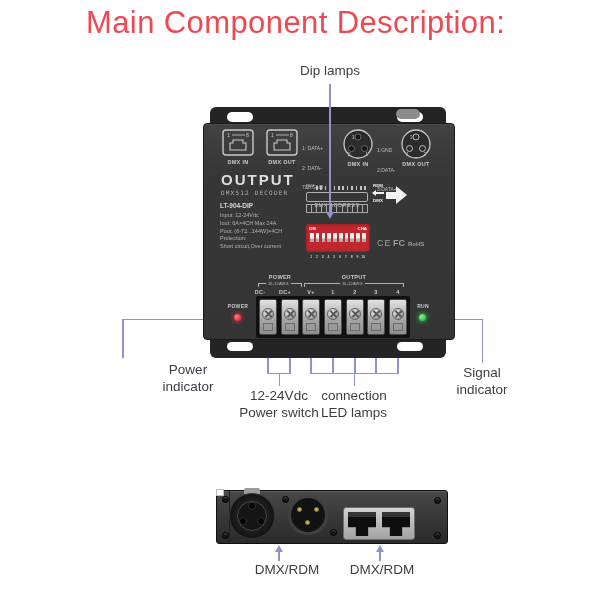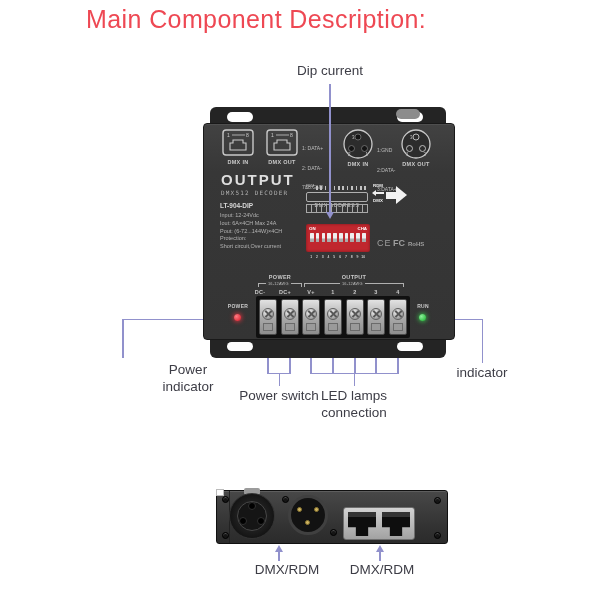--- a/index.html
+++ b/index.html
@@ -56,23 +56,23 @@
   .rjport{position:absolute;background:linear-gradient(#343434 0 5px,#0e0e0e 5px);
           clip-path:polygon(0 0,100% 0,100% 64%,72% 64%,72% 100%,28% 100%,28% 64%,0 64%);}
   .gold{position:absolute;width:5px;height:5px;border-radius:50%;background:#cdb261;border:1px solid #8a762f;box-sizing:border-box;}
   .hole{position:absolute;width:8px;height:8px;border-radius:50%;background:#000;border:1px solid #303030;box-sizing:border-box;}
 </style>
 </head>
 <body>
 
 <div class="stage">
 
-  <div class="abs" style="left:86px;top:5px;font-size:25px;letter-spacing:.4px;color:#ee4853;">Main Component Description:</div>
-
-  <div class="co" style="left:285px;top:62px;width:90px;">Dip current</div>
+  <div class="abs" style="left:86px;top:5px;font-size:31px;letter-spacing:.4px;color:#ee4853;">Main Component Description:</div>
+
+  <div class="co" style="left:285px;top:62px;width:90px;">Dip lamps</div>
   <div class="pline" style="left:329px;top:84px;width:1.5px;height:128px;z-index:30;"></div>
   <div class="arr-down" style="left:326px;top:212px;z-index:30;"></div>
 
   <div class="flange" style="left:210px;top:107px;width:236px;height:22px;border-radius:6px 6px 0 0;"></div>
   <div class="slot" style="left:227px;top:112px;width:26px;height:10px;"></div>
   <div class="slot" style="left:397px;top:112px;width:26px;height:10px;"></div>
   <div class="abs" style="left:396px;top:109px;width:24px;height:10px;background:#8c8c8c;border-radius:5px;"></div>
 
   <div class="dev-body" style="left:203px;top:123px;width:252px;height:217px;z-index:2;"></div>
 
@@ -265,39 +265,41 @@
   <div class="arr-up" style="left:394px;top:344px;"></div>
     <div class="pline" style="left:397.3px;top:350px;width:1.5px;height:24px;"></div>
 
   <div class="pline" style="left:267.3px;top:372.5px;width:23.5px;height:1.5px;"></div>
   <div class="pline" style="left:278.5px;top:372.5px;width:1.5px;height:13px;"></div>
 
   <div class="pline" style="left:310.3px;top:372.5px;width:88.5px;height:1.5px;"></div>
   <div class="pline" style="left:353.5px;top:372.5px;width:1.5px;height:13px;"></div>
 
   <div class="co" style="left:227px;top:387px;width:104px;">
+    <div>12-24Vdc</div>
     <div>Power switch</div>
   </div>
   <div class="co" style="left:302px;top:387px;width:104px;">
+    <div>connection</div>
     <div>LED lamps</div>
-    <div>connection</div>
   </div>
 
   <div class="pline" style="left:122px;top:318.5px;width:108px;height:1.5px;"></div>
   <div class="arr-right" style="left:229px;top:315.5px;"></div>
   <div class="pline" style="left:122px;top:318.5px;width:1.5px;height:39px;"></div>
   <div class="co" style="left:138px;top:361px;width:100px;">
     <div>Power</div>
     <div>indicator</div>
   </div>
 
   <div class="arr-left" style="left:436px;top:315.5px;"></div>
   <div class="pline" style="left:443px;top:318.5px;width:40px;height:1.5px;"></div>
   <div class="pline" style="left:481.5px;top:318.5px;width:1.5px;height:44px;"></div>
   <div class="co" style="left:432px;top:364px;width:100px;">
+    <div>Signal</div>
     <div>indicator</div>
   </div>
 
   <div class="panel" style="left:216px;top:490px;width:232px;height:54px;"></div>
   <div class="abs" style="left:216px;top:489px;width:8px;height:7px;background:#fdfdfd;border:1px solid #bbb;box-sizing:border-box;"></div>
   <div class="abs" style="left:229px;top:491px;width:1px;height:52px;background:#222;"></div>
 
   <div class="abs" style="left:244px;top:488px;width:16px;height:7px;background:#9b9b9b;border-radius:2px;"></div>
   <div class="abs" style="left:229px;top:493px;width:46px;height:46px;border-radius:50%;background:radial-gradient(circle,#1d1d1d 52%,#060606);border:1px solid #333;box-sizing:border-box;"></div>
   <div class="abs" style="left:237px;top:501px;width:30px;height:30px;border-radius:50%;border:1.5px solid #484848;background:#151515;box-sizing:border-box;"></div>

